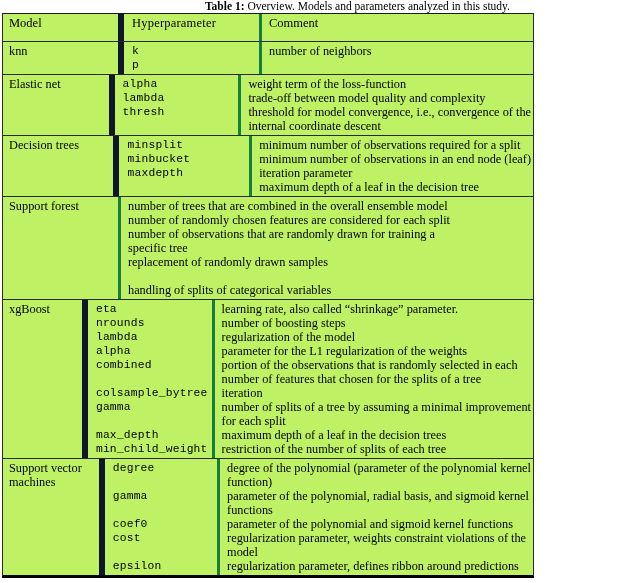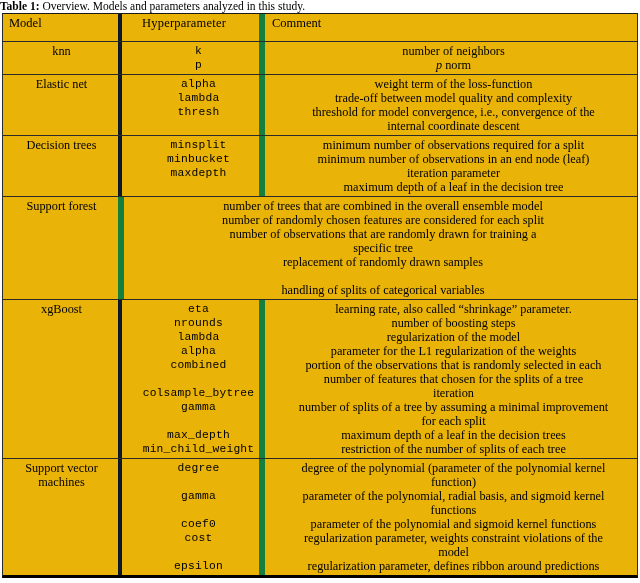--- a/index.html
+++ b/index.html
@@ -16,63 +16,62 @@
     position: relative;
     width: 640px;
     height: 583px;
   }
   .caption {
     position: absolute;
     top: 0;
     left: 0;
     width: 510px;
     height: 13px;
-    text-align: left;
+    text-align: right;
     font-size: 11.5px;
     line-height: 13px;
     white-space: nowrap;
   }
   .caption .cap-label { font-weight: bold; }
   .tbl {
     position: absolute;
     top: 13px;
     left: 2px;
-    width: 636px;
+    width: 532px;
     box-sizing: border-box;
     border-top: 1.5px solid #1a1a1a;
     border-left: 1px solid #2a2a2a;
     border-right: 1px solid #2a2a2a;
     border-bottom: 3px solid #000000;
-    background: #eab308;
+    background: #bef264;
   }
   .hdr-row {
     display: flex;
     height: 27px;
   }
   .sec-row {
     display: flex;
     border-top: 1px solid #2a2a2a;
-    text-align: center;
   }
   .col {
     box-sizing: border-box;
   }
   .col-model {
     width: 115px;
     padding: 2px 4px 2px 6px;
   }
   .col-param {
     width: 141px;
-    border-left: 4px solid #0f172a;
-    padding: 2px 4px 2px 20px;
+    border-left: 6px solid #0f172a;
+    padding: 2px 4px 2px 8px;
     font-family: "Liberation Mono", monospace;
   }
   .col-comment {
     flex: 1;
-    border-left: 6px solid #15803d;
+    border-left: 3px solid #15803d;
     padding: 2px 2px 2px 7px;
   }
   .line {
     height: 14px;
     line-height: 14px;
     font-size: 12.3px;
     white-space: nowrap;
     overflow: visible;
   }
   .col-param .line {
@@ -108,21 +107,20 @@
         <div class="sec-row">
           <div class="col col-model">
             <div class="line">knn</div>
           </div>
           <div class="col col-param">
             <div class="line">k</div>
             <div class="line">p</div>
           </div>
           <div class="col col-comment">
             <div class="line">number of neighbors</div>
-            <div class="line"><span class="it">p</span><span> norm</span></div>
           </div>
         </div>
         <div class="sec-row">
           <div class="col col-model">
             <div class="line">Elastic net</div>
           </div>
           <div class="col col-param">
             <div class="line">alpha</div>
             <div class="line">lambda</div>
             <div class="line">thresh</div>

